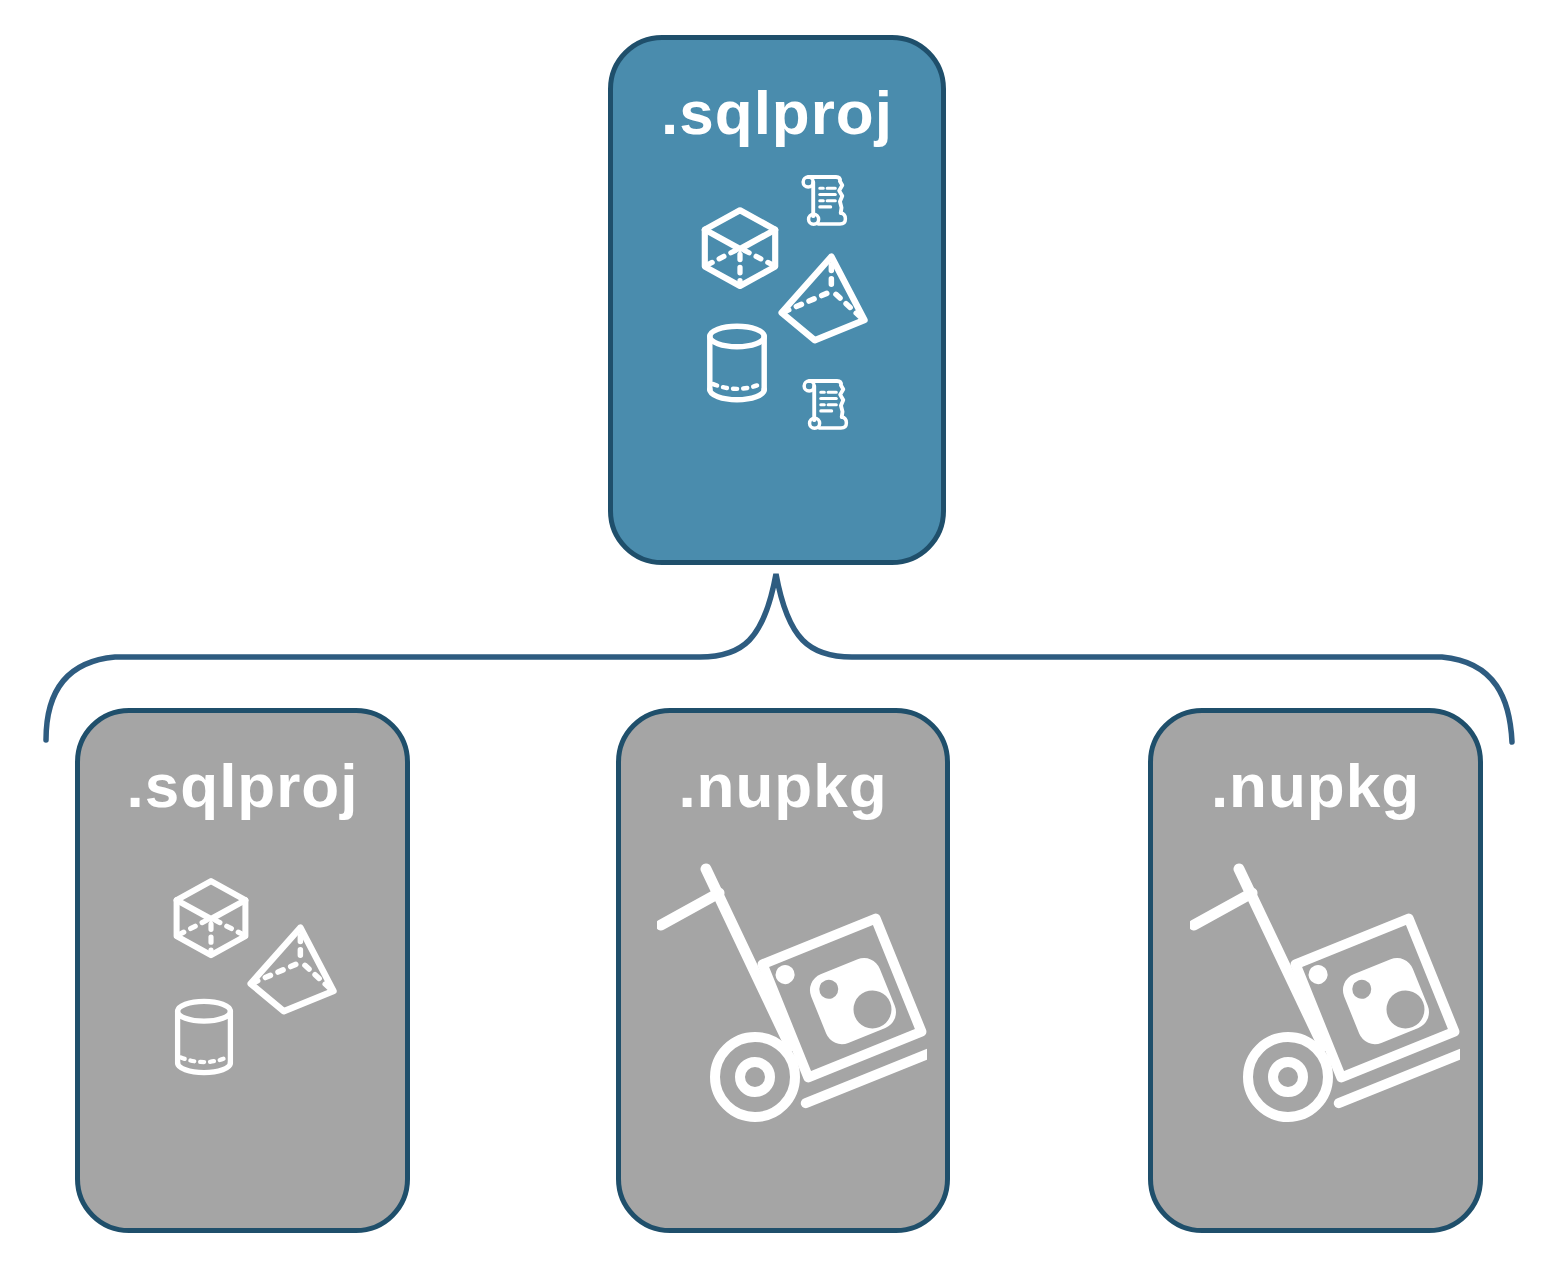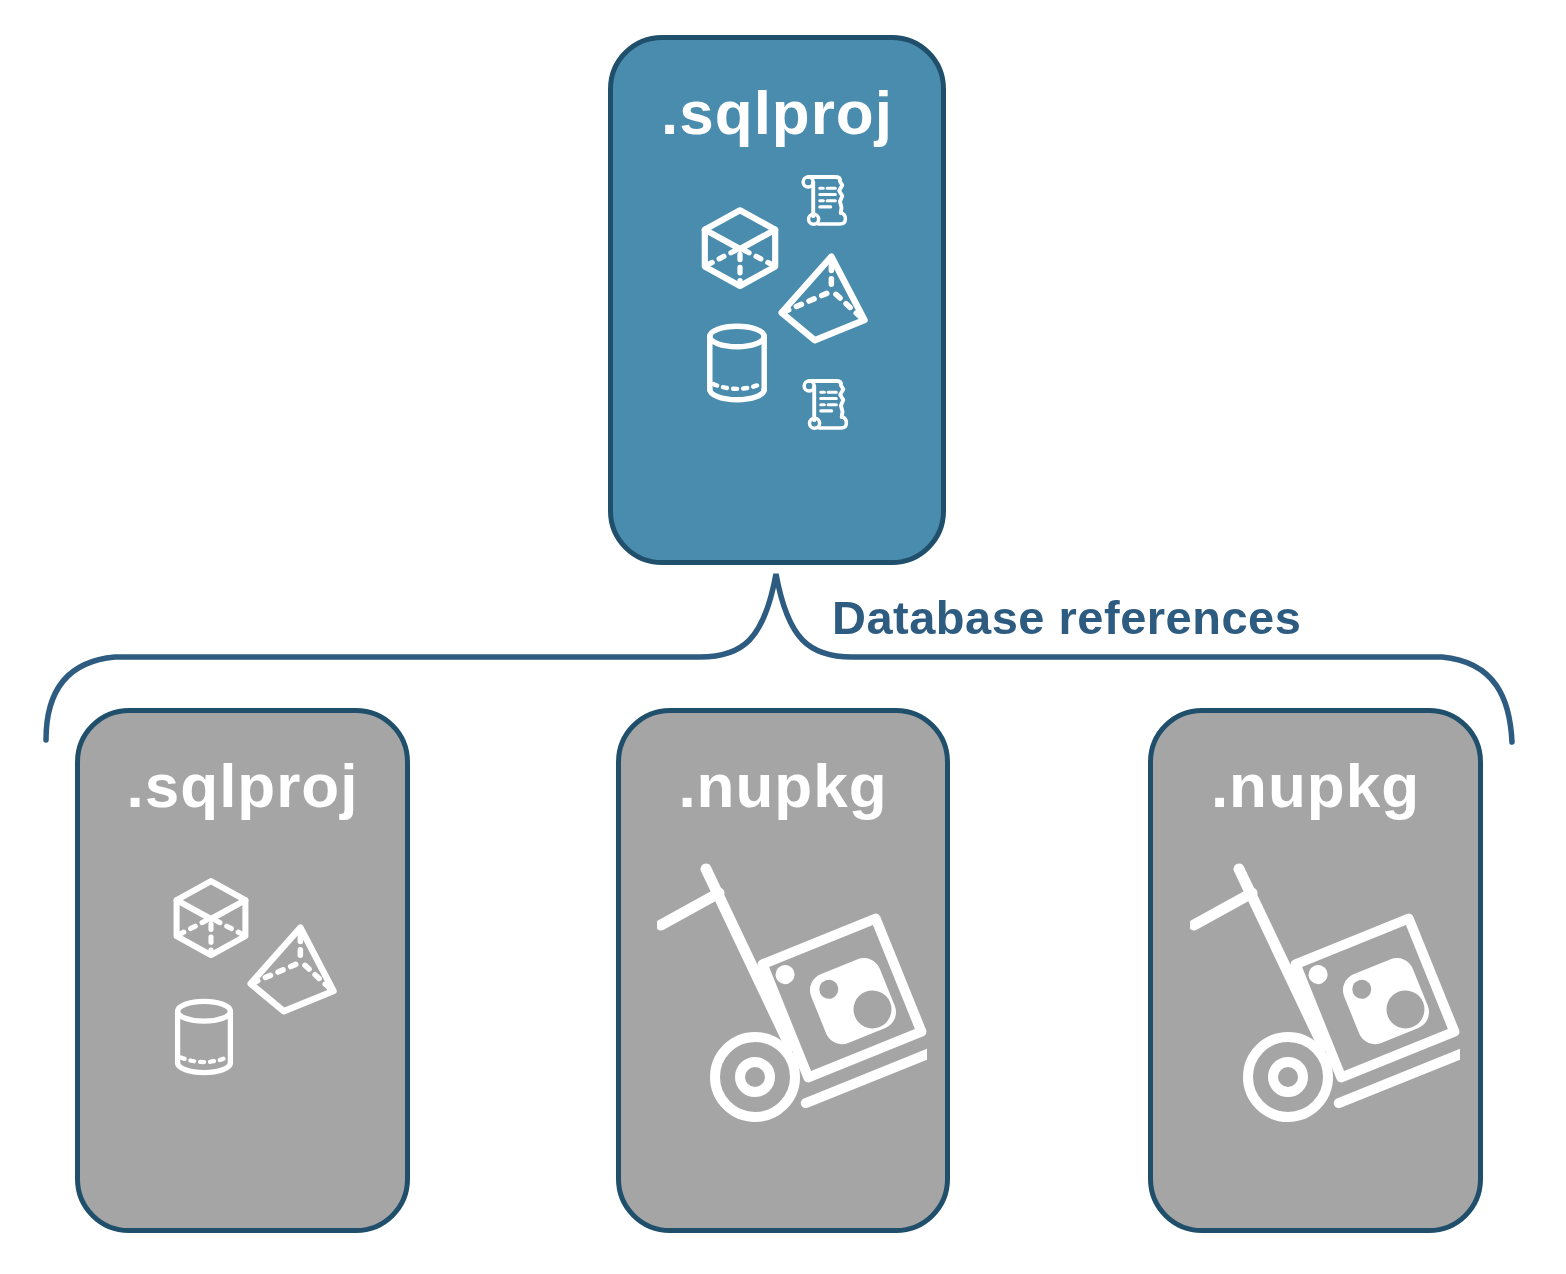--- a/index.html
+++ b/index.html
@@ -98,21 +98,20 @@
     <svg class="ic" style="left:186px;top:336px;width:56px;height:62px" viewBox="0 0 72 80">
         <use href="#sym-scroll"></use>
       </svg>
   </div>
 
   <svg class="brace" width="1566" height="1274" viewBox="0 0 1566 1274">
     <path fill="none" stroke="var(--accent,#2E5C80)" stroke-width="5.5" stroke-linecap="round" d="M46 740 C46 700 60 662 115 657 L700 657 C742 657 764 640 776 574
          C788 640 810 657 852 657 L1442 657 C1496 662 1510 700 1512 742"></path>
   </svg>
 
-  <div class="connector-label">Database references</div>
 
   <div class="card card-child" style="left:75px;top:708px;width:335px;height:525px;">
     <div class="card-label">.sqlproj</div>
     <svg class="ic" style="left:88px;top:162px;width:86px;height:88px" viewBox="0 0 100 100">
         <use href="#sym-cube"></use>
       </svg>
     <svg class="ic" style="left:163px;top:210px;width:100px;height:92px" viewBox="0 0 100 100">
         <use href="#sym-pyramid"></use>
       </svg>
     <svg class="ic" style="left:91px;top:282px;width:66px;height:84px" viewBox="0 0 100 120">

